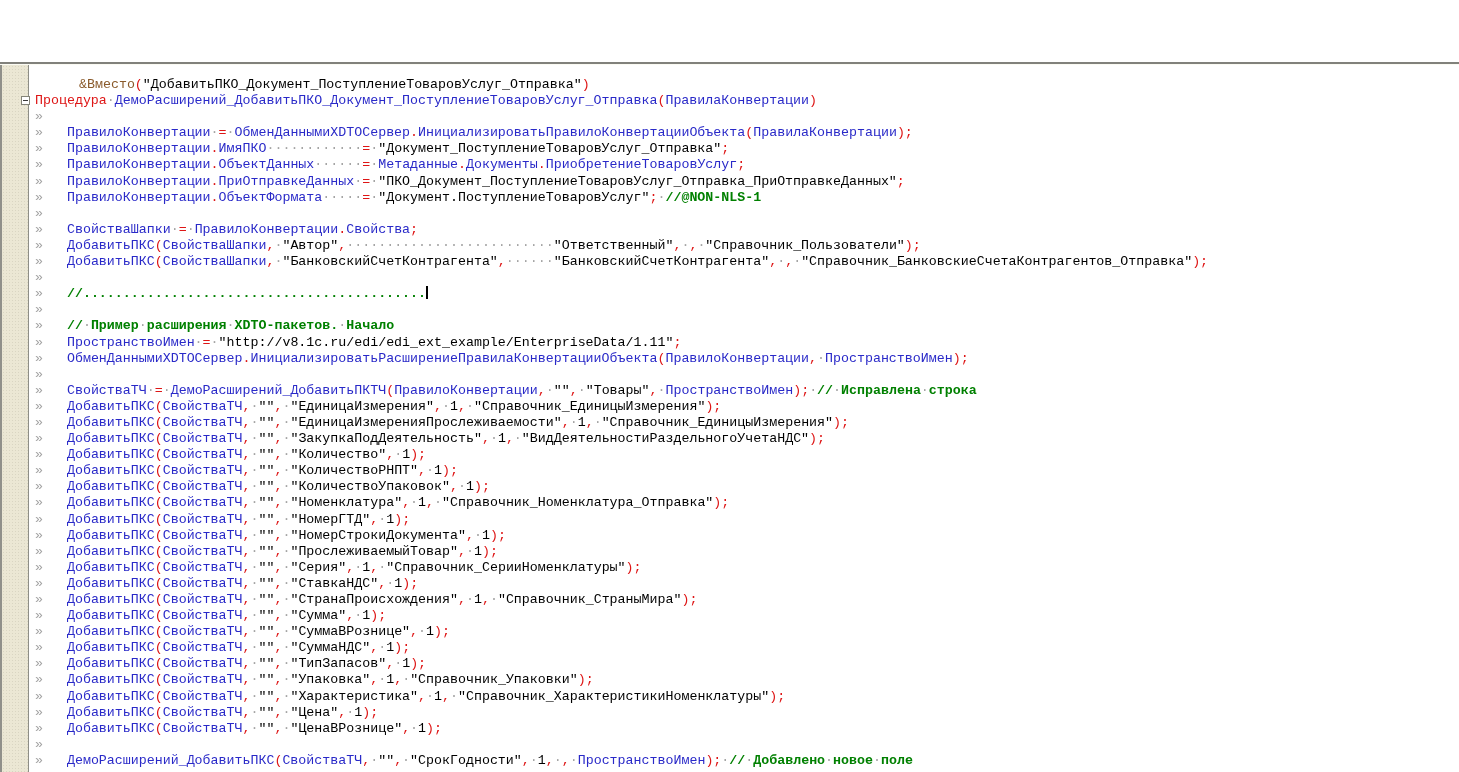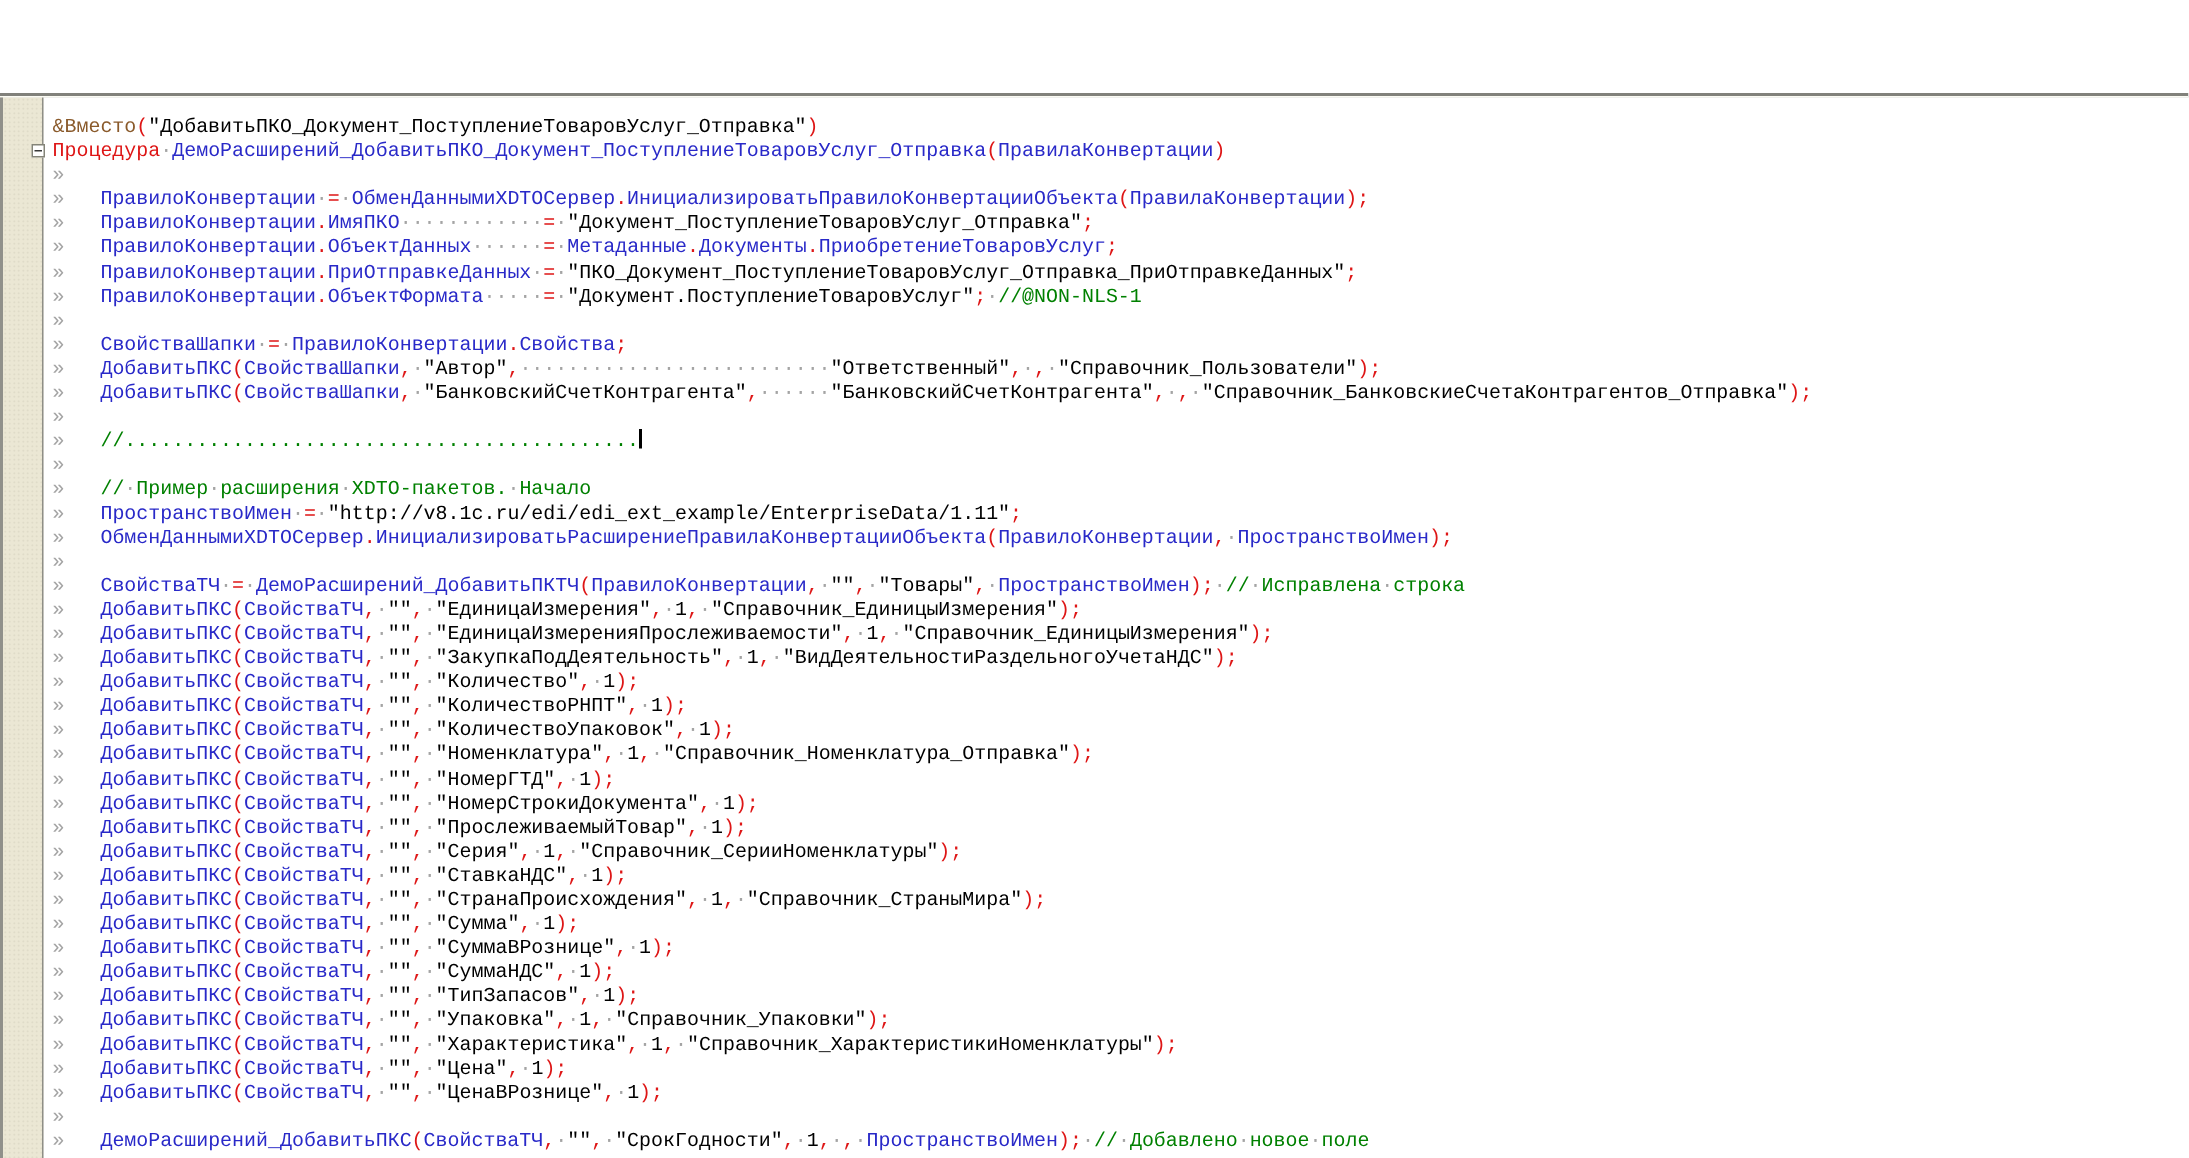--- a/index.html
+++ b/index.html
@@ -16,22 +16,22 @@
   .fold-line{position:absolute;left:28px;top:0;width:1px;height:100%;background:#8E8E86;}
   .code{position:absolute;left:0;top:0;width:100%;height:100%;
         padding:12px 0 0 35px;box-sizing:border-box;
         font-size:13.3px;line-height:16.1px;white-space:pre;color:#000;}
   .ln{height:16.1px;}
   
   .tab,.pad,.ws{color:var(--ws);}
   .kw,.op{color:var(--kw);}
   .id{color:var(--id);}
   .str{color:var(--str);}
-  .cmt{color:var(--cmt);}
-  .dir{color:var(--dir);}
+  .cmt{color:var(--cmt);font-weight:bold;}
+  .dir{color:var(--dir);margin-left:44px;}
   .num{color:var(--num);}
   .caret{display:inline-block;width:2px;height:13px;background:#000;vertical-align:-2px;}
   .fold-marker{position:absolute;left:21px;width:9px;height:9px;background:#FFFFFF;
                border:1px solid #848478;box-sizing:border-box;}
   .fold-marker::after{content:"";position:absolute;left:1px;top:3px;width:5px;height:1px;background:#3A3A3A;}
 </style>
 </head>
 <body style="--kw: #DE1616; --id: #2929C8; --str: #000000; --cmt: #008000; --dir: #8A5A2B; --ws: #A4A4A4; --num: #000000;">
 
 <div class="top-panel"></div>

